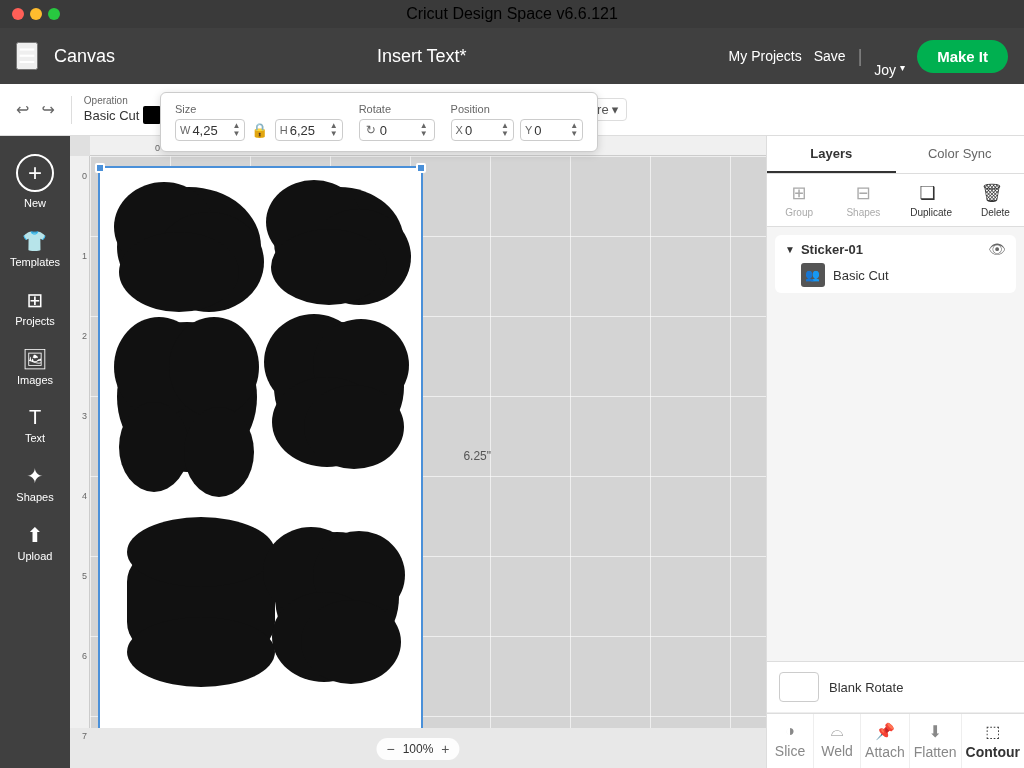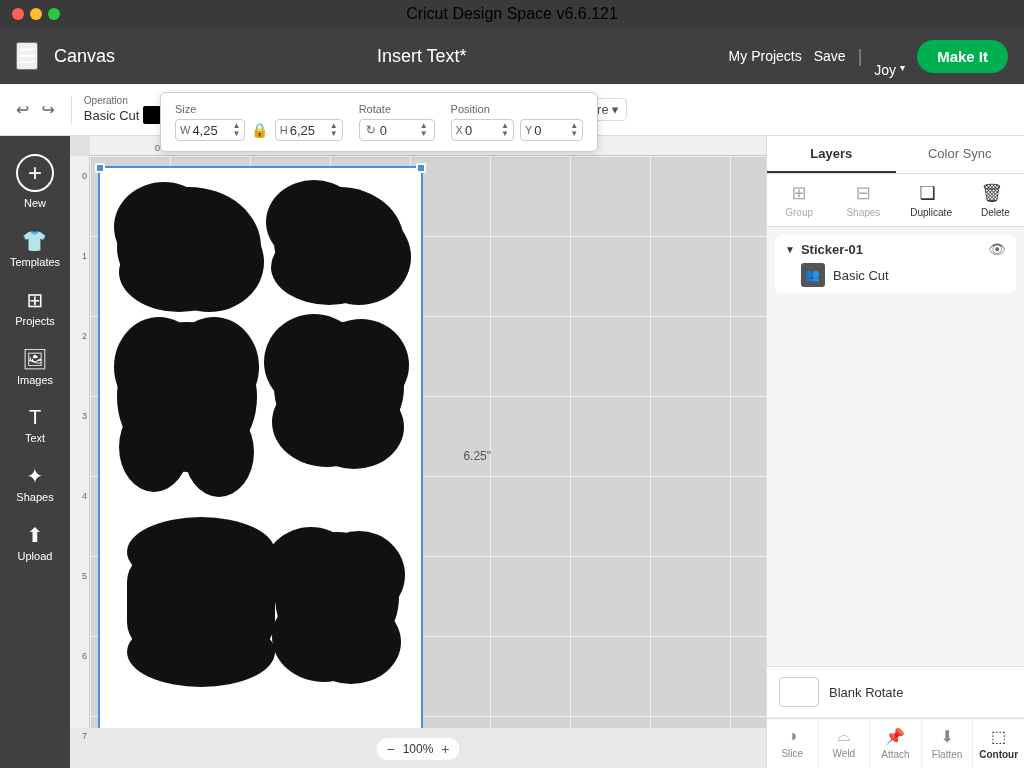--- a/index.html
+++ b/index.html
@@ -280,21 +280,21 @@
       display: flex;
       flex-direction: column;
       align-items: center;
       padding: 8px 4px;
       cursor: pointer;
       gap: 3px;
       border-right: 1px solid #eee;
     }
     .bottom-tool:last-child { border-right: none; }
     .bottom-tool-icon { font-size: 16px; color: #888; }
-    .bottom-tool-label { font-size: 10px; color: #888; }
+    .bottom-tool-label { font-size: 14px; color: #888; }
     .bottom-tool.active .bottom-tool-icon { color: #333; }
     .bottom-tool.active .bottom-tool-label { color: #333; font-weight: 700; }
   </style>
 </head>
 <body>
 
 <div id="titlebar">
   <div class="traffic-lights">
     <div class="tl red"></div>
     <div class="tl yellow"></div>

